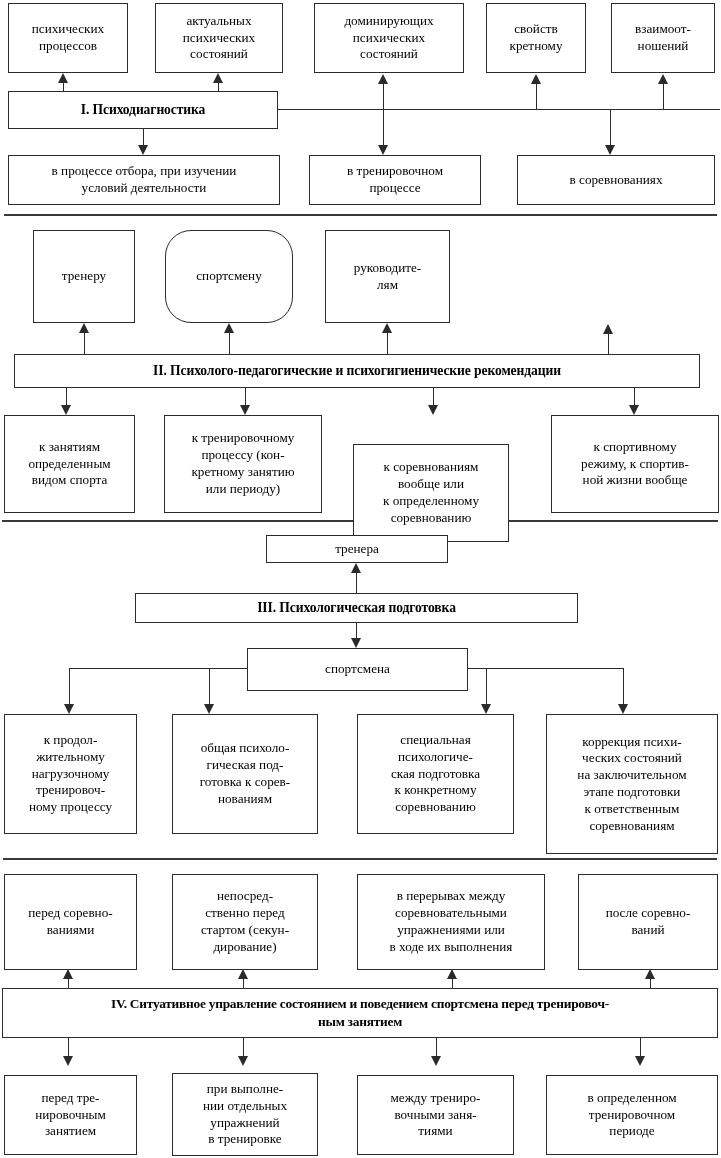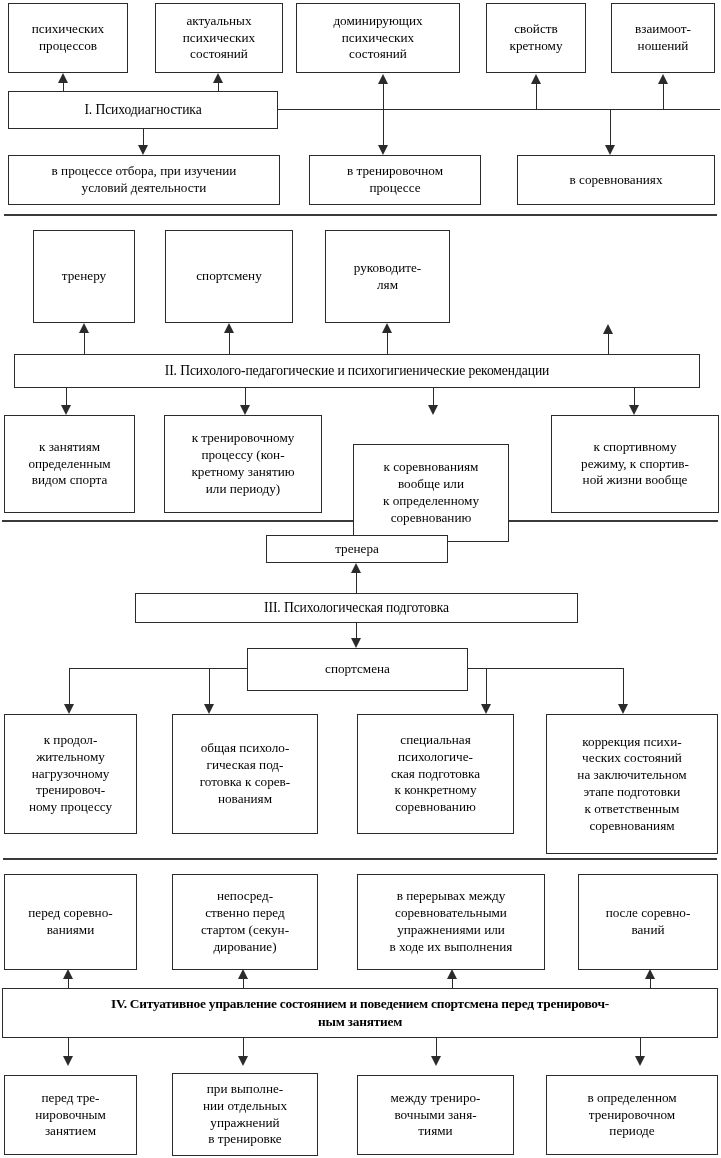--- a/index.html
+++ b/index.html
@@ -27,21 +27,21 @@
     align-items: center;
     justify-content: center;
     text-align: center;
     font-size: 13.2px;
     line-height: 1.27;
     padding: 2px 4px;
     white-space: pre-line;
     z-index: 3;
   }
   .box.header {
-    font-weight: normal;
+    font-weight: bold;
     font-size: 13.6px;
     letter-spacing: -0.1px;
   }
   .box.header-wide {
     font-weight: bold;
     font-size: 13.4px;
     letter-spacing: -0.25px;
     line-height: 1.35;
   }
   .line {
@@ -77,21 +77,21 @@
 </head>
 <body>
 
 <div id="diagram">
 
   <div class="box" style="left:8px; top:3px; width:120px; height:70px;">психических
 процессов</div>
   <div class="box" style="left:155px; top:3px; width:128px; height:70px;">актуальных
 психических
 состояний</div>
-  <div class="box" style="left:296px; top:3px; width:164px; height:70px;">доминирующих
+  <div class="box" style="left:314px; top:3px; width:150px; height:70px;">доминирующих
 психических
 состояний</div>
   <div class="box" style="left:486px; top:3px; width:100px; height:70px;">свойств
 кретному</div>
   <div class="box" style="left:611px; top:3px; width:104px; height:70px;">взаимоот-
 ношений</div>
 
   <div class="box header" style="left:8px; top:91px; width:270px; height:38px;">I. Психодиагностика</div>
 
   <div class="box" style="left:8px; top:155px; width:272px; height:50px;">в процессе отбора, при изучении
@@ -122,21 +122,21 @@
 
   <div class="line vline" style="left:383px; top:109px; height:38px;"></div>
   <div class="arrow-down" style="left:378px; top:145px;"></div>
 
   <div class="line vline" style="left:610px; top:109px; height:38px;"></div>
   <div class="arrow-down" style="left:605px; top:145px;"></div>
 
   <div class="sep" style="left:4px; top:214px; width:713px;"></div>
 
   <div class="box" style="left:33px; top:230px; width:102px; height:93px;">тренеру</div>
-  <div class="box" style="left:165px; top:230px; width:128px; height:93px;">спортсмену</div>
+  <div class="box" style="left:165px; top:230px; width:128px; height:93px;border-radius:26px;">спортсмену</div>
   <div class="box" style="left:325px; top:230px; width:125px; height:93px;">руководите-
 лям</div>
 
   <div class="box header" style="left:14px; top:354px; width:686px; height:34px;">II. Психолого-педагогические и психогигиенические рекомендации</div>
 
   <div class="box" style="left:4px; top:415px; width:131px; height:98px;">к занятиям
 определенным
 видом спорта</div>
   <div class="box" style="left:164px; top:415px; width:158px; height:98px;">к тренировочному
 процессу (кон-

